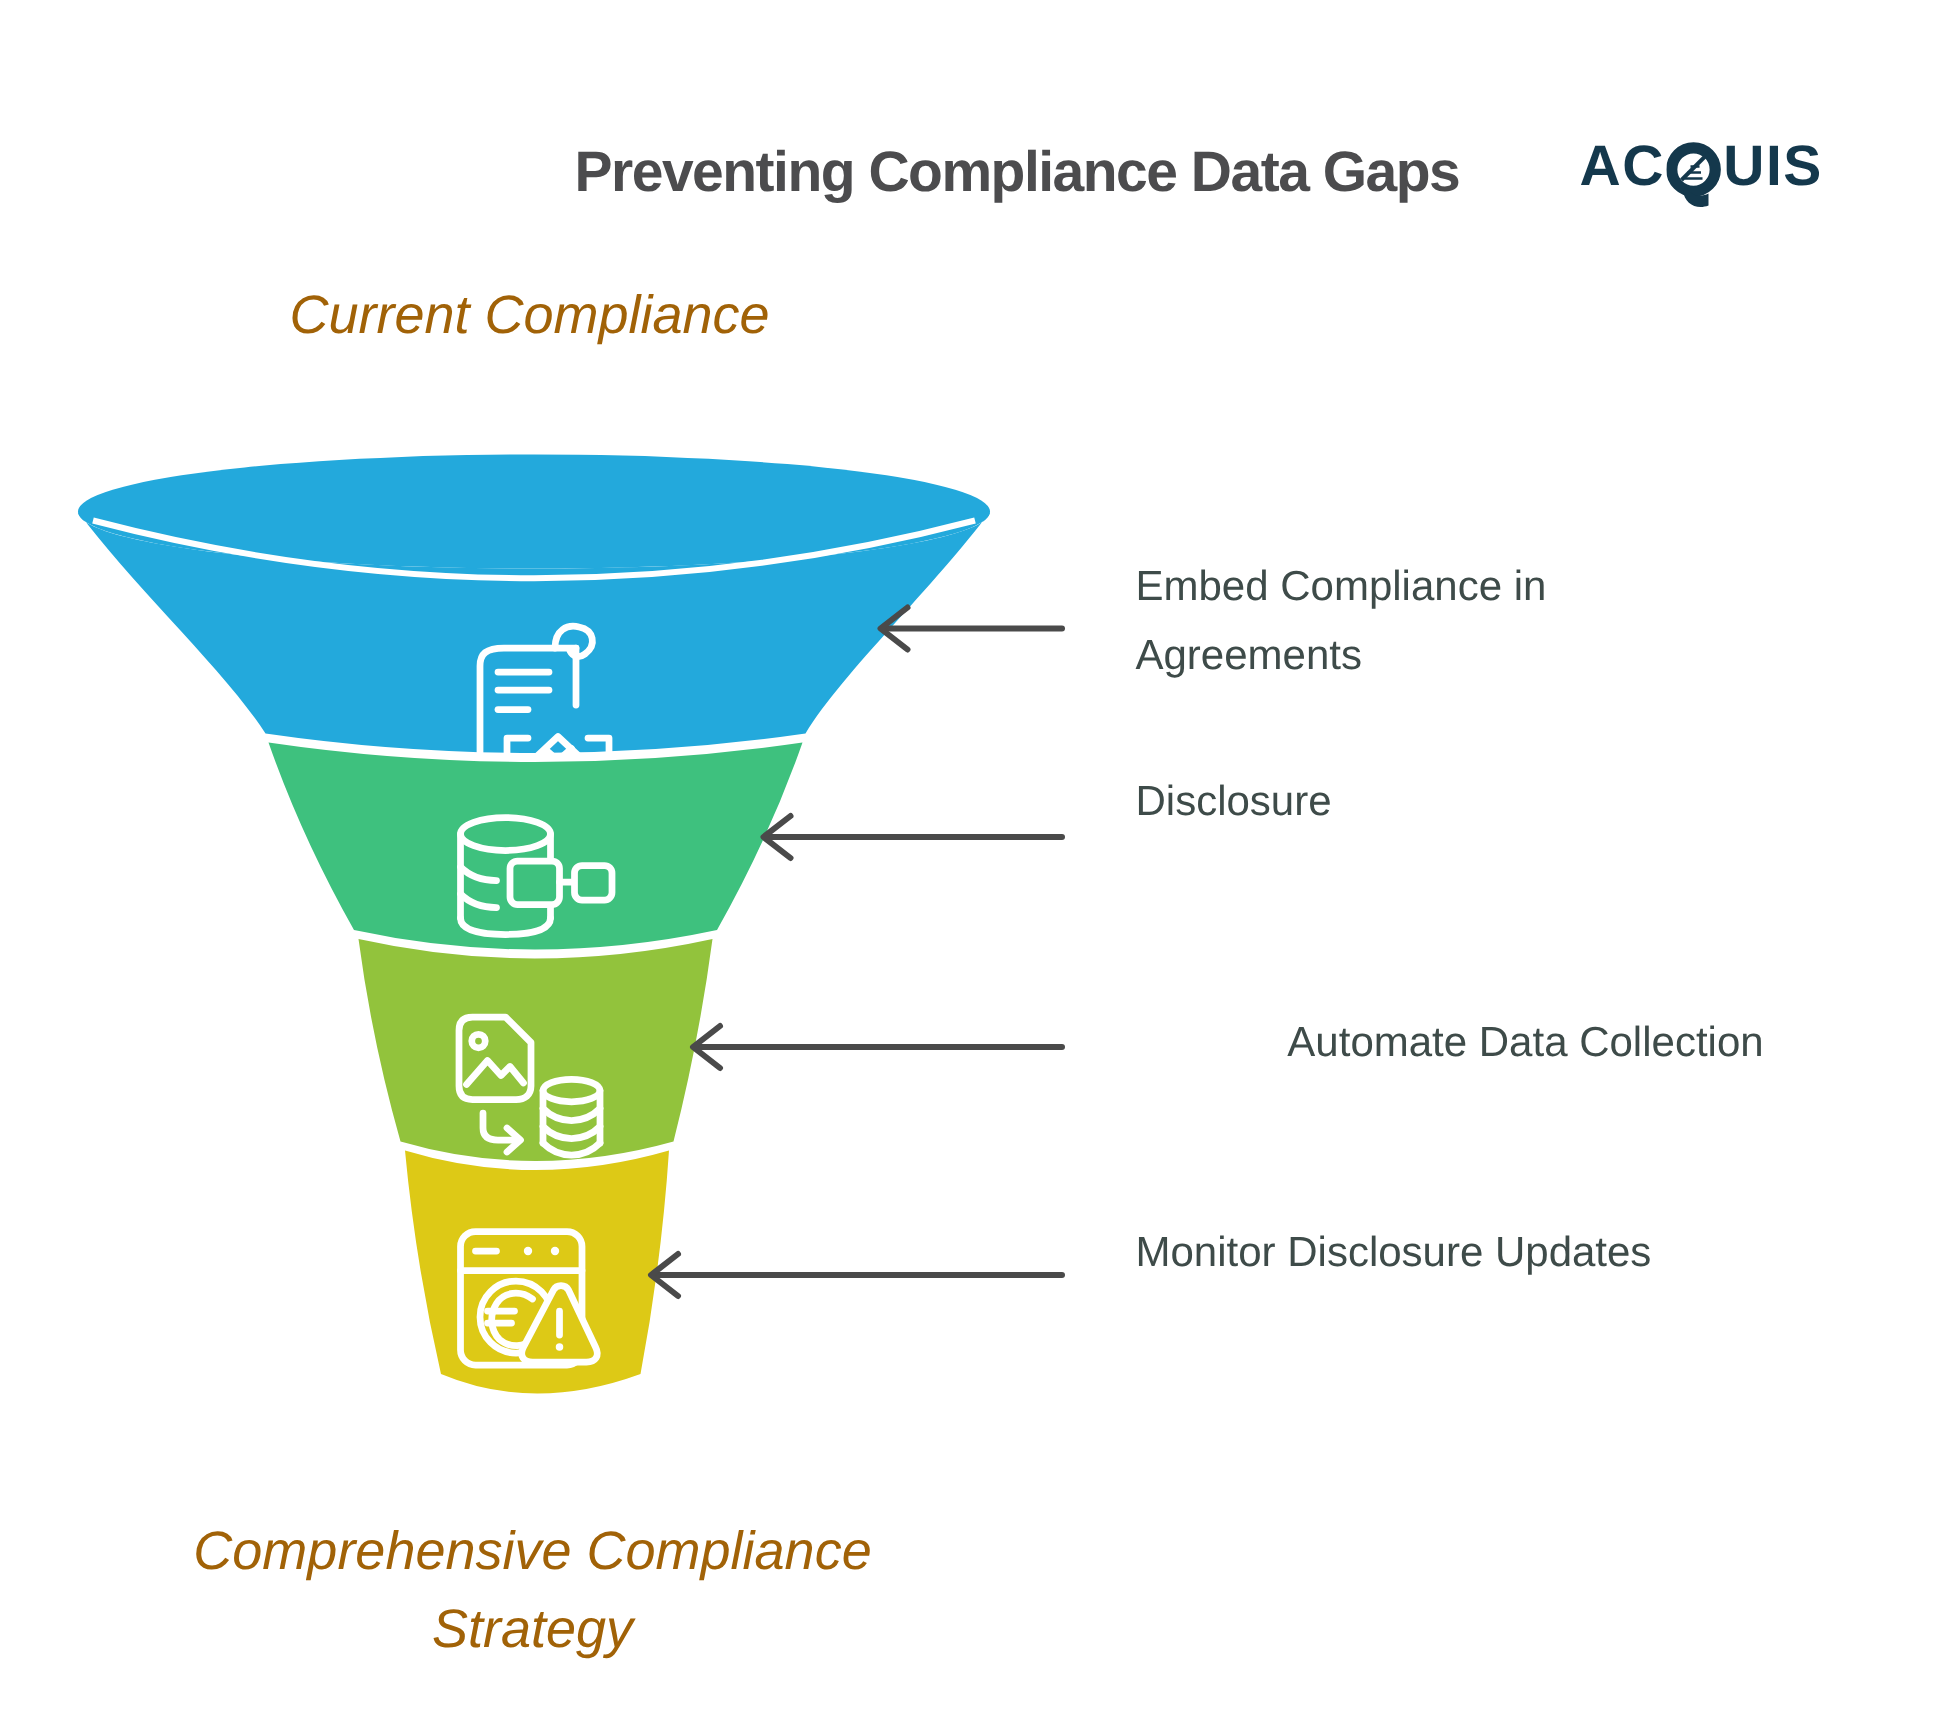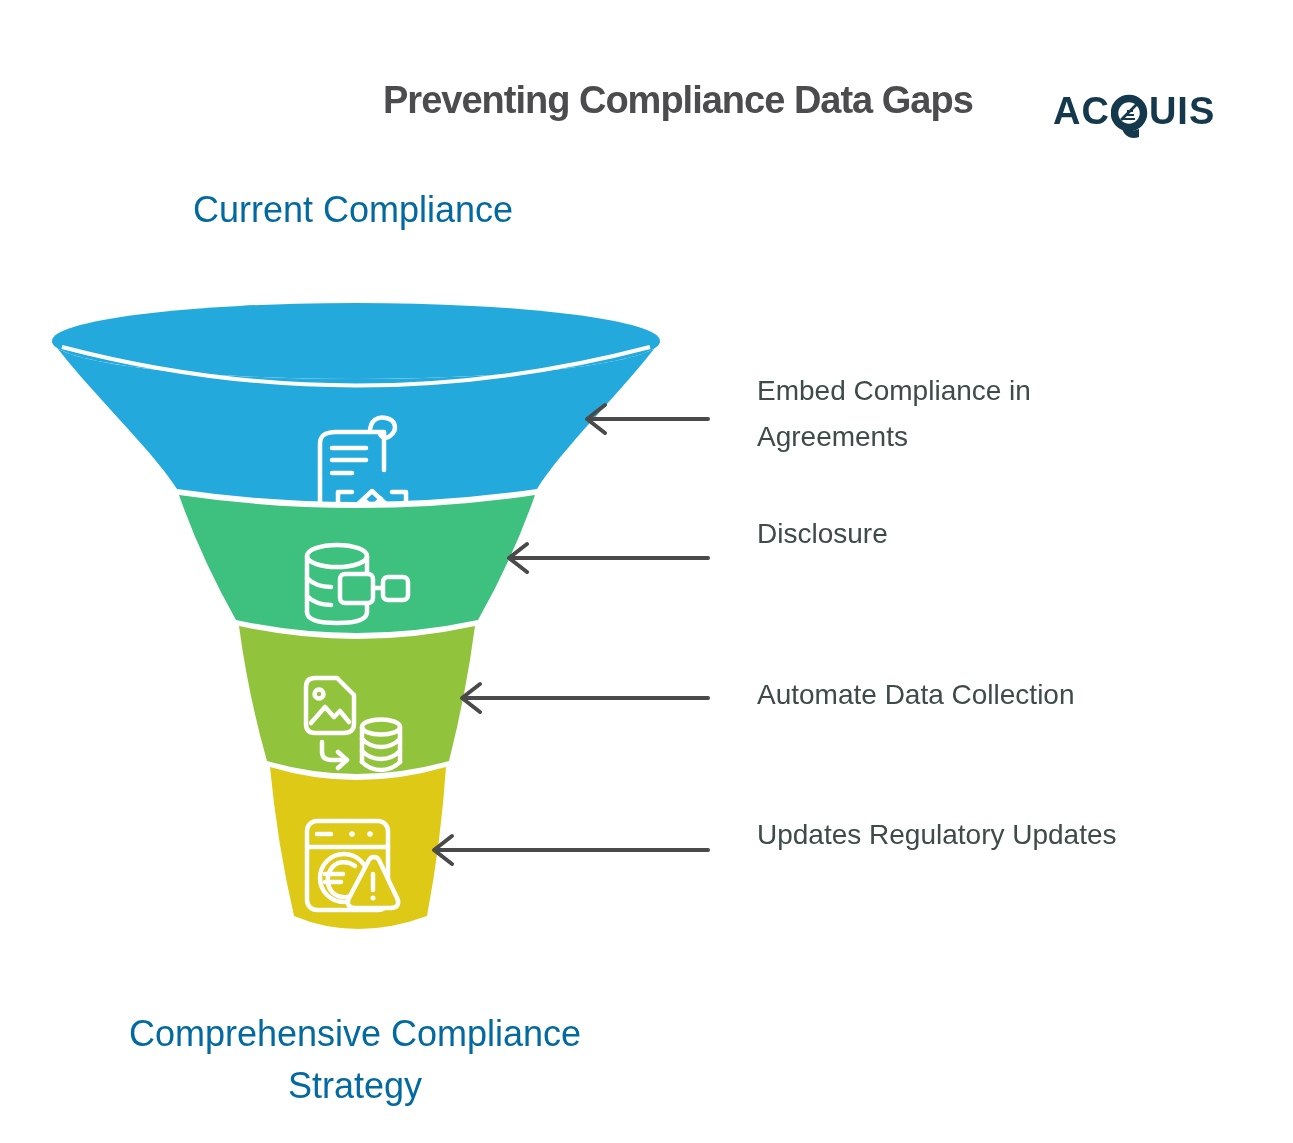--- a/index.html
+++ b/index.html
@@ -5,38 +5,38 @@
   html,body{margin:0;padding:0;background:#ffffff;}
   #canvas{
     position:relative;
     width:1293px;height:1143px;
     background:#ffffff;
     font-family:"Liberation Sans", sans-serif;
     overflow:hidden;
   }
   #funnel-svg{position:absolute;left:0;top:0;}
   .title{
-    position:absolute;left:383px;top:79px;
+    position:absolute;left:383px;top:94px;
     font-size:38px;font-weight:bold;letter-spacing:-1px;
     color:#4c4c4e;white-space:nowrap;
   }
   .logo{
     position:absolute;left:1053px;top:90px;
     display:flex;align-items:flex-end;
     color:#14384C;font-weight:bold;font-size:38px;letter-spacing:1px;justify-content:flex-end;
   }
   .logo .q-wrap{display:inline-block;width:37px;height:48px;margin:0 1px -9px 1px;}
   .stage-label{
     position:absolute;left:757px;width:520px;
     font-size:28px;line-height:46px;color:#3e4b49;
   }
   .stage-label .line{display:block;}
   .funnel-caption{
     position:absolute;width:520px;text-align:center;
-    font-size:36px;line-height:52px;color:#0369a1;
+    font-size:36px;line-height:52px;color:#a16207;font-style:italic;
   }
   .funnel-caption .line{display:block;}
   #top-caption{left:93px;top:184px;}
   #bottom-caption{left:95px;top:1008px;}
 </style>
 </head>
 <body>
 
 <div id="canvas">
 
@@ -173,20 +173,20 @@
     <span class="line">Strategy</span>
   </div>
 
   <div class="stage-label" style="top:368px;">
     <span class="line">Embed Compliance in</span>
     <span class="line">Agreements</span>
   </div>
   <div class="stage-label" style="top:511px;">
     <span class="line">Disclosure</span>
   </div>
-  <div class="stage-label" style="top:672px;">
+  <div class="stage-label" style="top:672px;text-align:center;">
     <span class="line">Automate Data Collection</span>
   </div>
   <div class="stage-label" style="top:812px;">
-    <span class="line">Updates Regulatory Updates</span>
+    <span class="line">Monitor Disclosure Updates</span>
   </div>
 
 </div>
 
 </body></html>

